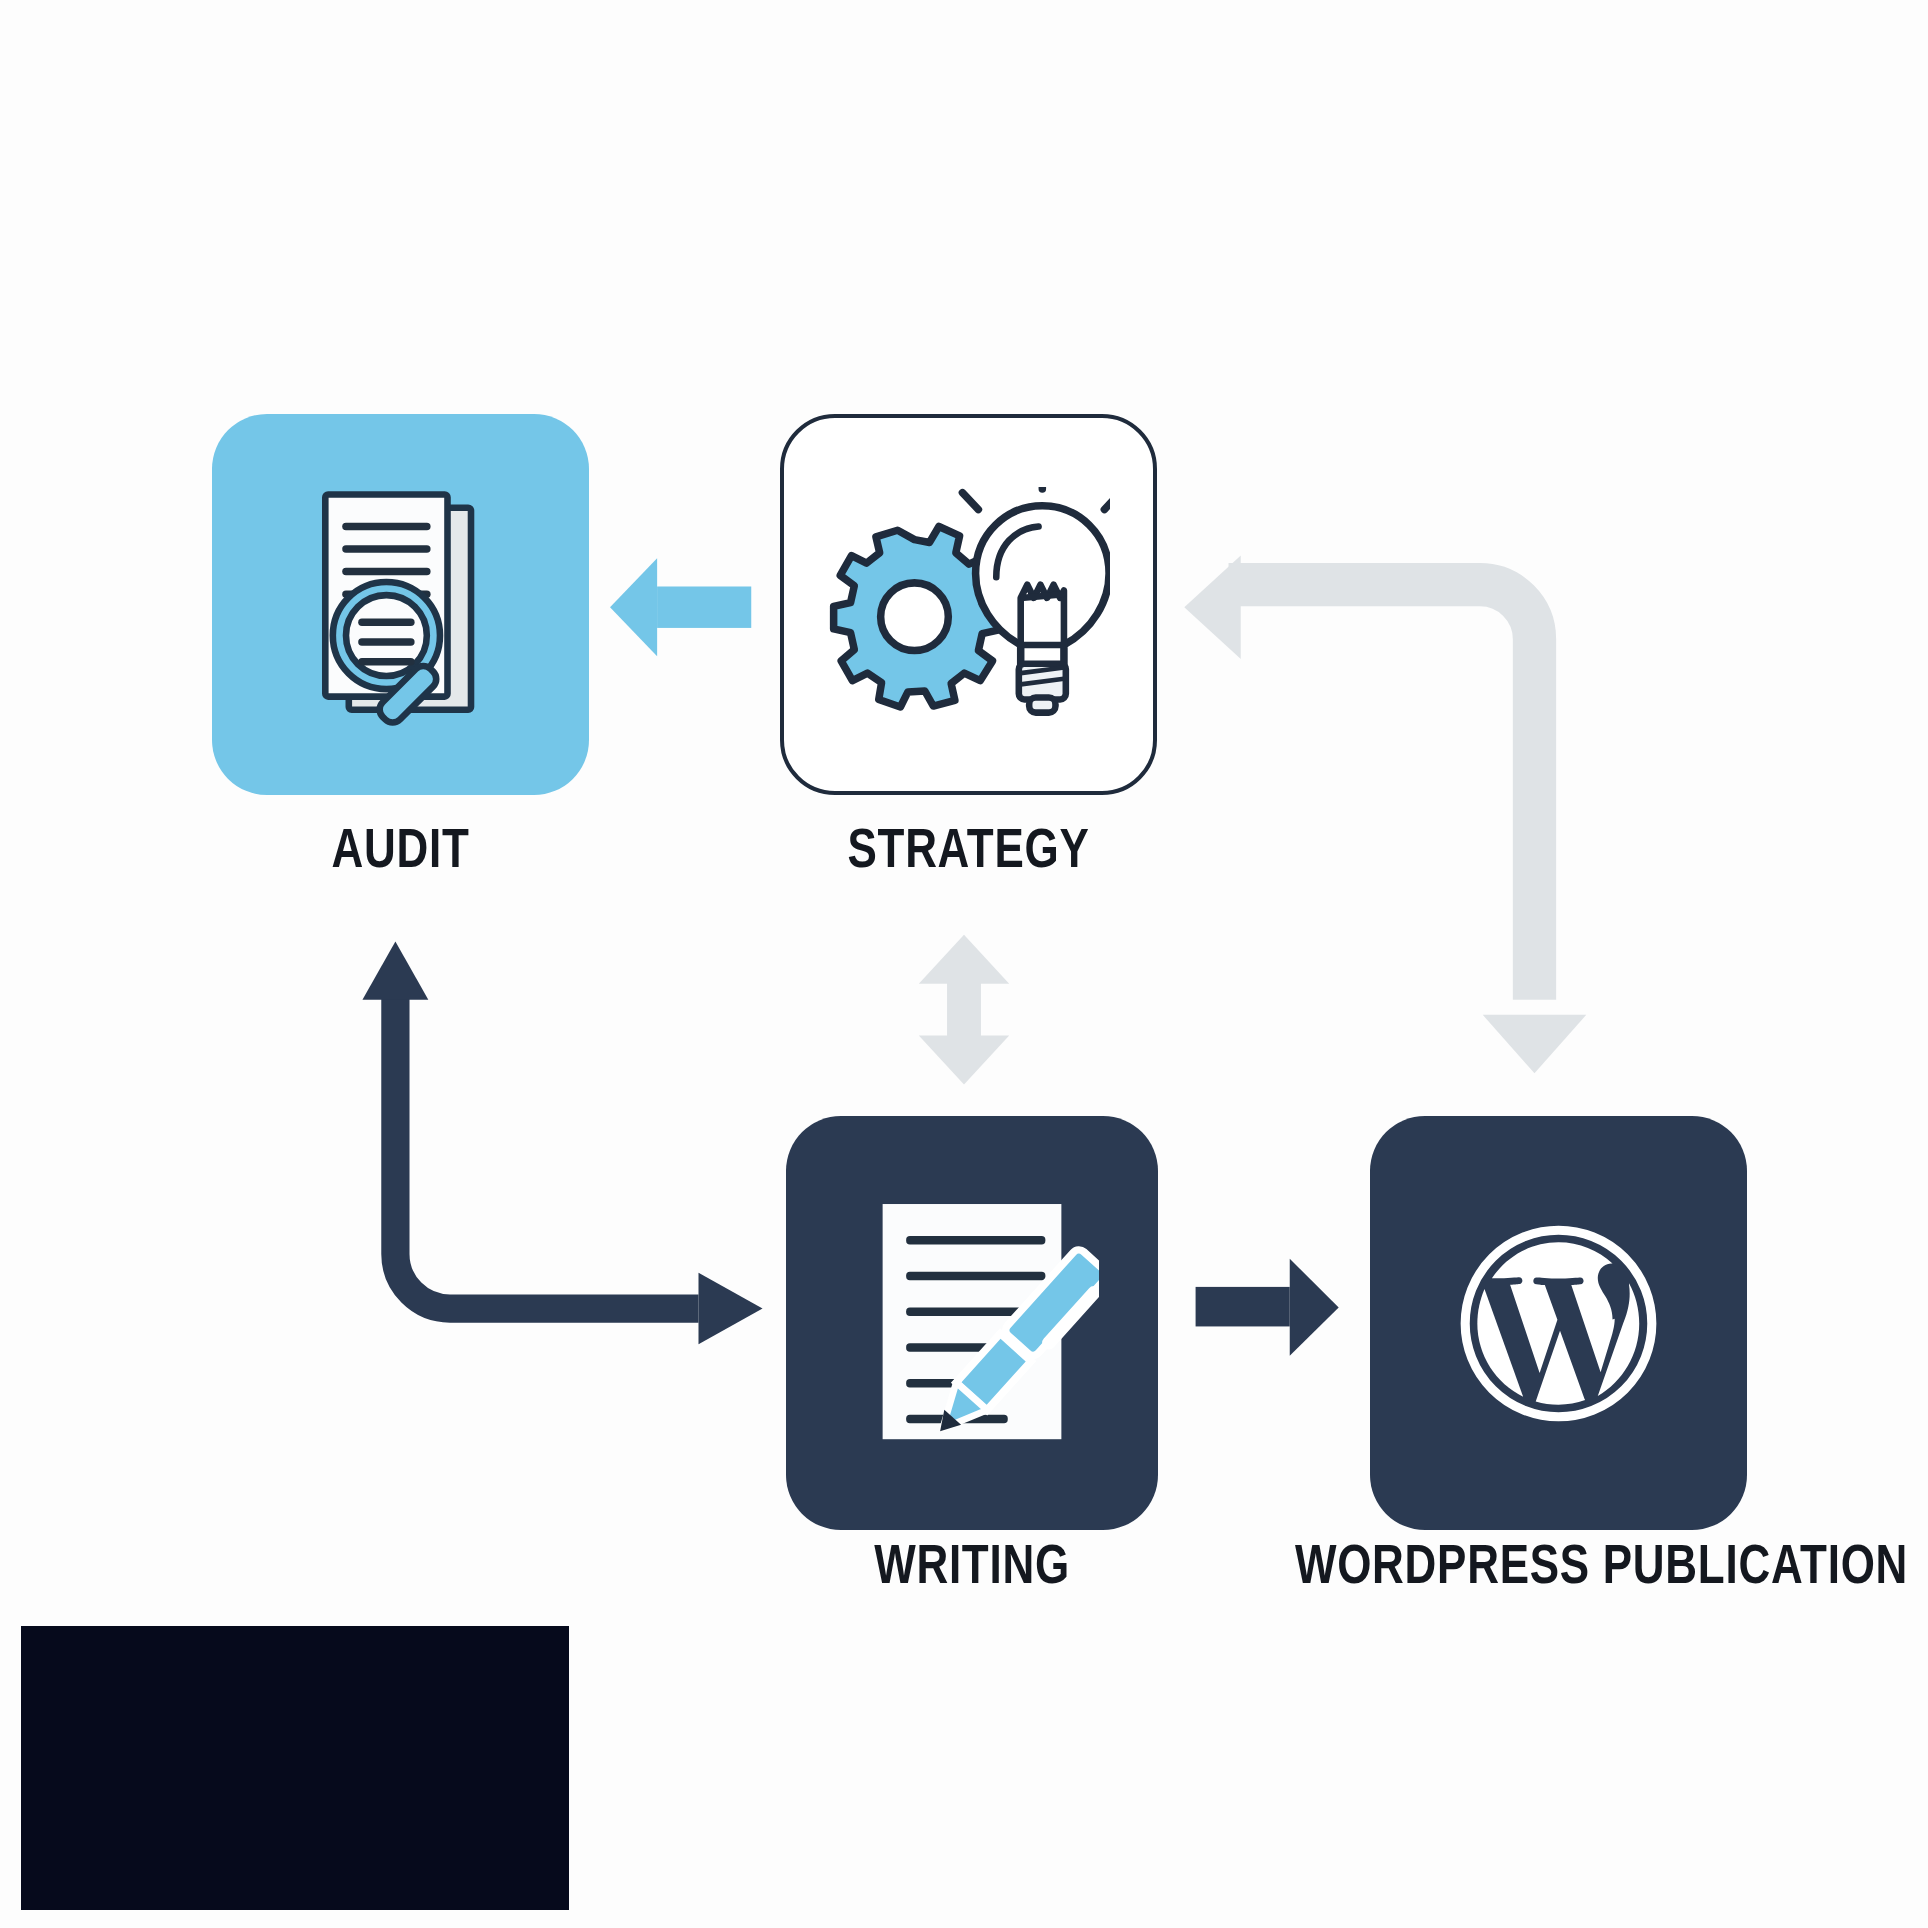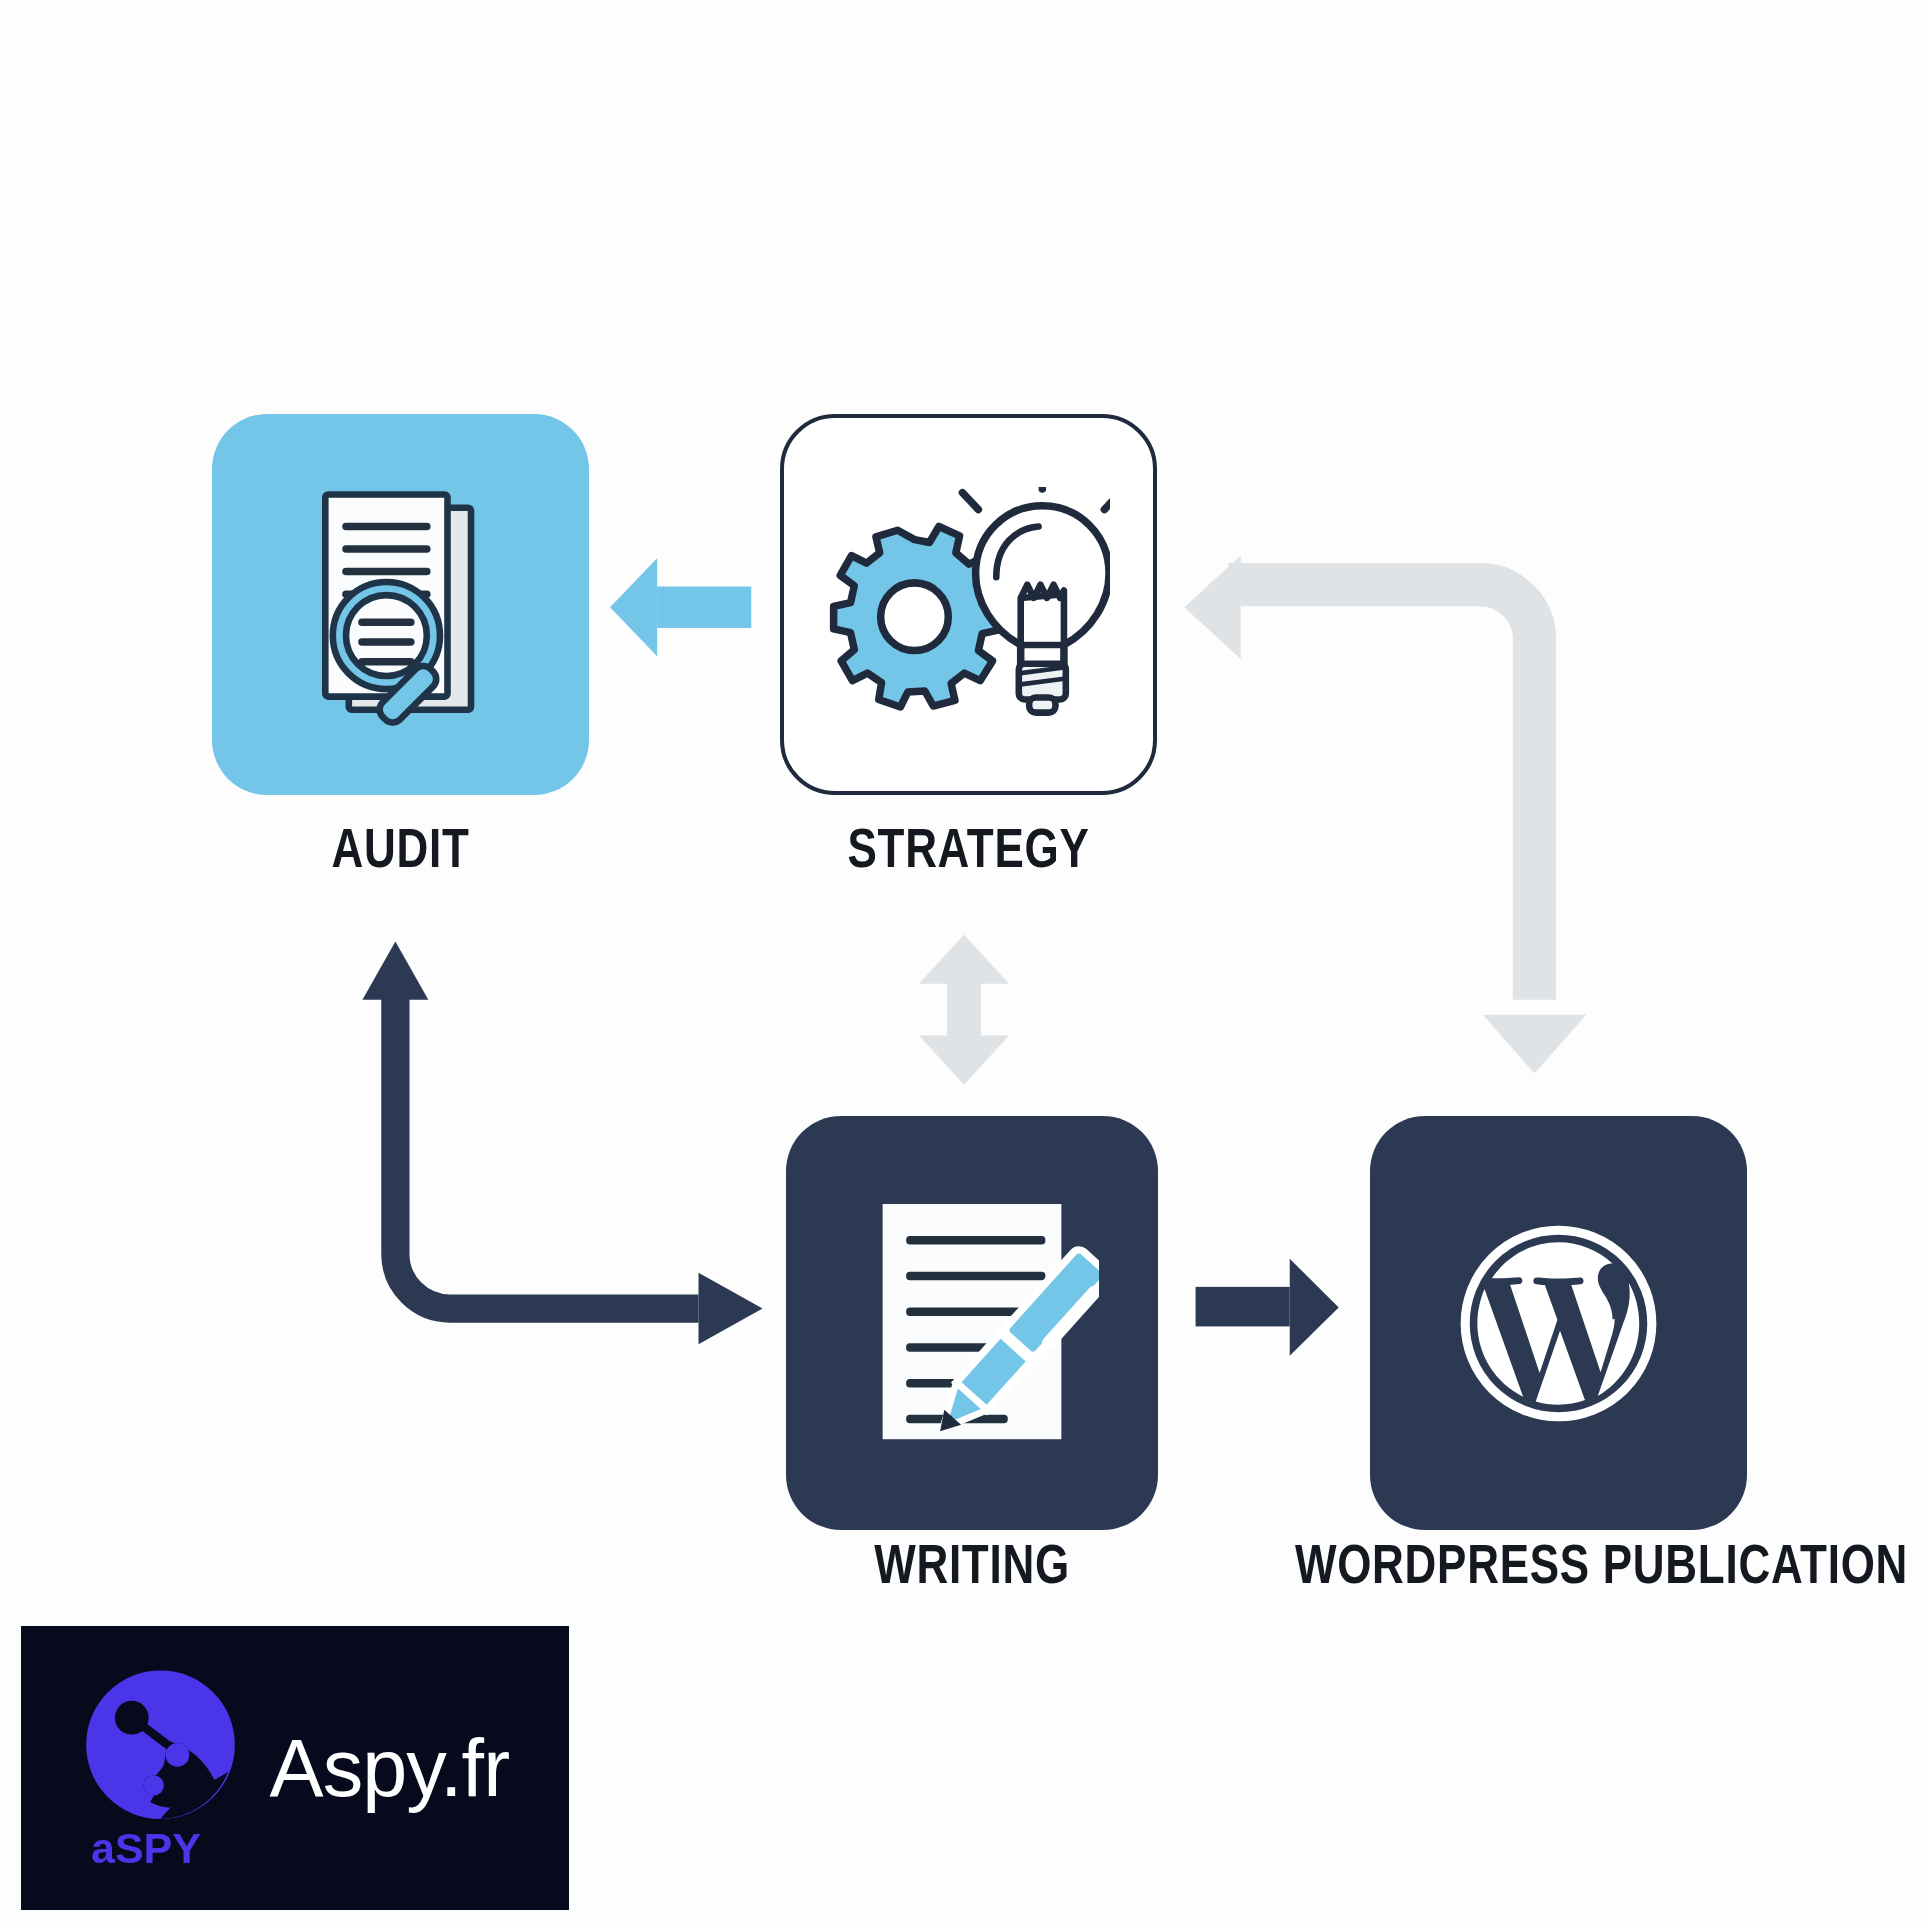--- a/index.html
+++ b/index.html
@@ -174,34 +174,16 @@
       <circle cx="50" cy="50" r="43" fill="none" stroke="#ffffff" stroke-width="4.2"></circle>
       <path fill="#ffffff" d="M12.6 50c0 14.8 8.6 27.6 21.1 33.7L15.9 34.1C13.8 39 12.6 44.4 12.6 50z"></path>
       <path fill="#ffffff" d="M74.9 48.1c0-4.6-1.7-7.8-3.1-10.3-1.9-3.1-3.7-5.7-3.7-8.8 0-3.4 2.6-6.6 6.3-6.6h.5C68.2 16.3 59.6 12.6 50 12.6c-12.8 0-24.1 6.6-30.7 16.6h2.4c3.9 0 10-.5 10-.5 2-.1 2.3 2.8.3 3.1 0 0-2 .2-4.3.4l13.6 40.6 8.2-24.5-5.8-16c-2-.1-3.9-.4-3.9-.4-2-.1-1.8-3.2.2-3.1 0 0 6.2.5 9.9.5 3.9 0 10-.5 10-.5 2-.1 2.3 2.8.3 3.1 0 0-2 .2-4.3.4l13.5 40.2 3.8-12.5c1.7-5.3 2.7-9 2.7-12.2z"></path>
       <path fill="#ffffff" d="M50.7 53.3L39.5 85.9c3.4 1 6.9 1.5 10.5 1.5 4.3 0 8.4-.7 12.3-2.1-.1-.2-.2-.3-.3-.5L50.7 53.3z"></path>
       <path fill="#ffffff" d="M82.5 32.3c.2 1.2.3 2.5.3 3.9 0 3.8-.7 8.1-2.9 13.5L68.1 83.4C79.5 76.8 87.2 64.3 87.2 50c0-6.7-1.7-13-4.7-18.5v.8z"></path>
     </svg>
   </div>
   <div class="caption cap-wordpress">WORDPRESS PUBLICATION</div>
 
   <div class="brand">
-    <div class="brand-mark">
-      <svg width="169" height="169" viewBox="0 0 100 100">
-        <circle cx="50" cy="46" r="44" fill="#4b35e8"></circle>
-        <g fill="#060a1c">
-          <path d="M50 90 A44 44 0 0 0 90 62 C78 70 62 74 50 90 Z"></path>
-          <circle cx="33" cy="30" r="10"></circle>
-          <circle cx="60" cy="52" r="7"></circle>
-          <circle cx="46" cy="70" r="6"></circle>
-          <path d="M33 30 L62 52" stroke="#060a1c" stroke-width="5"></path>
-          <path d="M60 52 L46 70" stroke="#060a1c" stroke-width="5"></path>
-          <path d="M55 44 C70 48 80 60 84 72 C70 84 56 86 44 80 C52 66 52 54 55 44 Z"></path>
-        </g>
-        <circle cx="60" cy="52" r="7" fill="#4b35e8"></circle>
-        <circle cx="46" cy="70" r="6" fill="#4b35e8"></circle>
-      </svg>
-      <div class="brand-sub">aSPY</div>
-    </div>
-    <div class="brand-name">Aspy.fr</div>
   </div>
 
 </div>
 
 
 </body></html>

